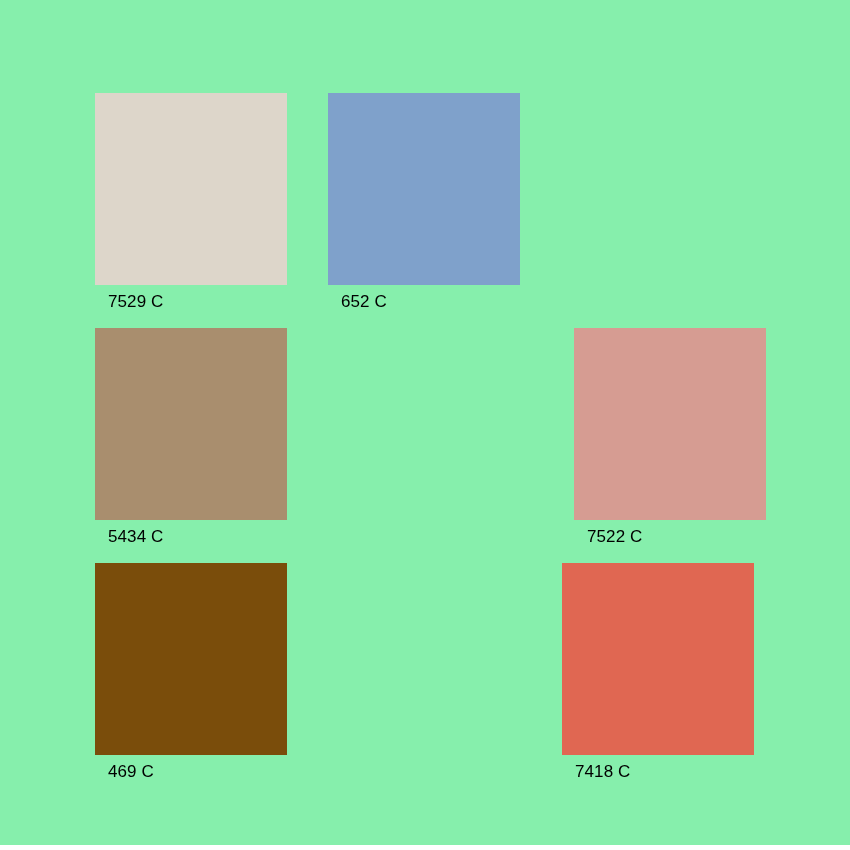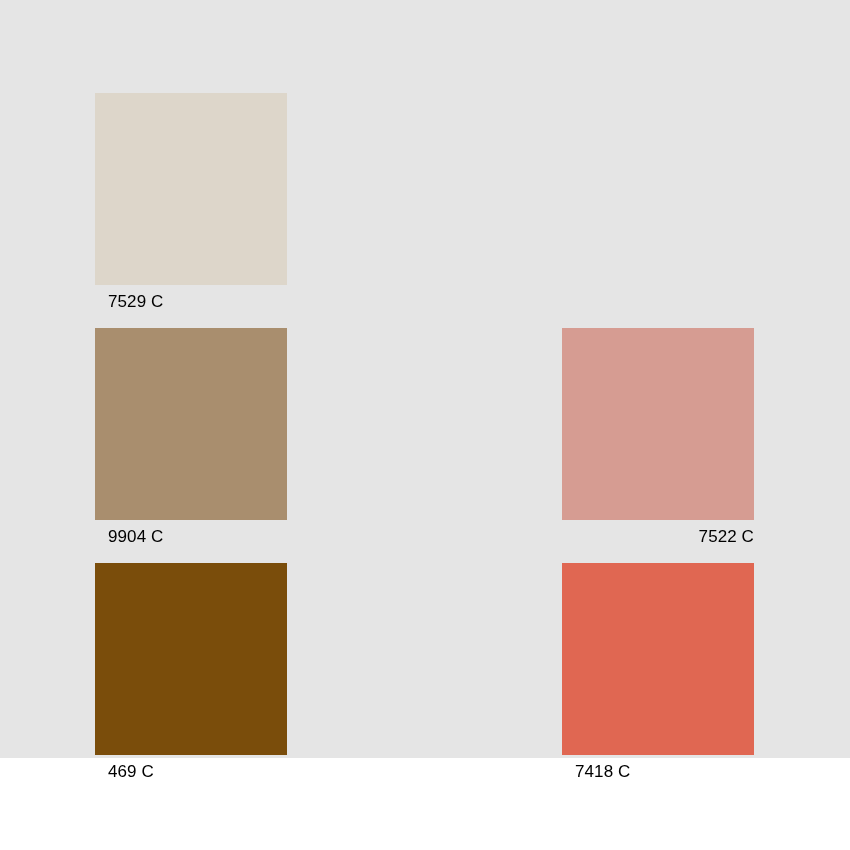--- a/index.html
+++ b/index.html
@@ -10,22 +10,22 @@
   body {
     width: 850px;
     height: 850px;
     background: #ffffff;
     font-family: "Liberation Sans", sans-serif;
     overflow: hidden;
   }
   #palette {
     position: relative;
     width: 850px;
-    height: 758px;
-    background: #e5e5e5;
+    height: 845px;
+    background: #86efac;
   }
   .swatch-cell {
     position: absolute;
     width: 192px;
   }
   .swatch-chip {
     position: relative;
     width: 192px;
     height: 192px;
     display: flex;
@@ -70,29 +70,37 @@
 
 <div id="palette">
     <div class="swatch-cell" style="left: 95px; top: 93px;">
       <div class="swatch-chip">
         <div class="chip-part" title="7529 C" style="width: 100%; background: rgb(221, 214, 202);"></div>
       </div>
       <div class="swatch-labels single">
         <div class="swatch-label part-0" style="width: 100%; color: rgb(0, 0, 0);">7529 C</div>
       </div>
     </div>
+    <div class="swatch-cell" style="left: 328px; top: 93px;">
+      <div class="swatch-chip">
+        <div class="chip-part" title="652 C" style="width: 100%; background: rgb(127, 161, 203);"></div>
+      </div>
+      <div class="swatch-labels single">
+        <div class="swatch-label part-0" style="width: 100%; color: rgb(0, 0, 0);">652 C</div>
+      </div>
+    </div>
     <div class="swatch-cell" style="left: 95px; top: 328px;">
       <div class="swatch-chip">
         <div class="chip-part" title="7504 C" style="width: 100%; background: rgb(169, 142, 110);"></div>
       </div>
       <div class="swatch-labels single">
-        <div class="swatch-label part-0" style="width: 100%; color: rgb(0, 0, 0);">9904 C</div>
+        <div class="swatch-label part-0" style="width: 100%; color: rgb(0, 0, 0);">5434 C</div>
       </div>
     </div>
-    <div class="swatch-cell" style="left: 562px; top: 328px; text-align: right;">
+    <div class="swatch-cell" style="left: 574px; top: 328px;">
       <div class="swatch-chip">
         <div class="chip-part" title="7522 C" style="width: 100%; background: rgb(214, 156, 146);"></div>
       </div>
       <div class="swatch-labels single">
         <div class="swatch-label part-0" style="width: 100%; color: rgb(0, 0, 0);">7522 C</div>
       </div>
     </div>
     <div class="swatch-cell" style="left: 95px; top: 563px;">
       <div class="swatch-chip">
         <div class="chip-part" title="469 C" style="width: 100%; background: rgb(122, 77, 11);"></div>

